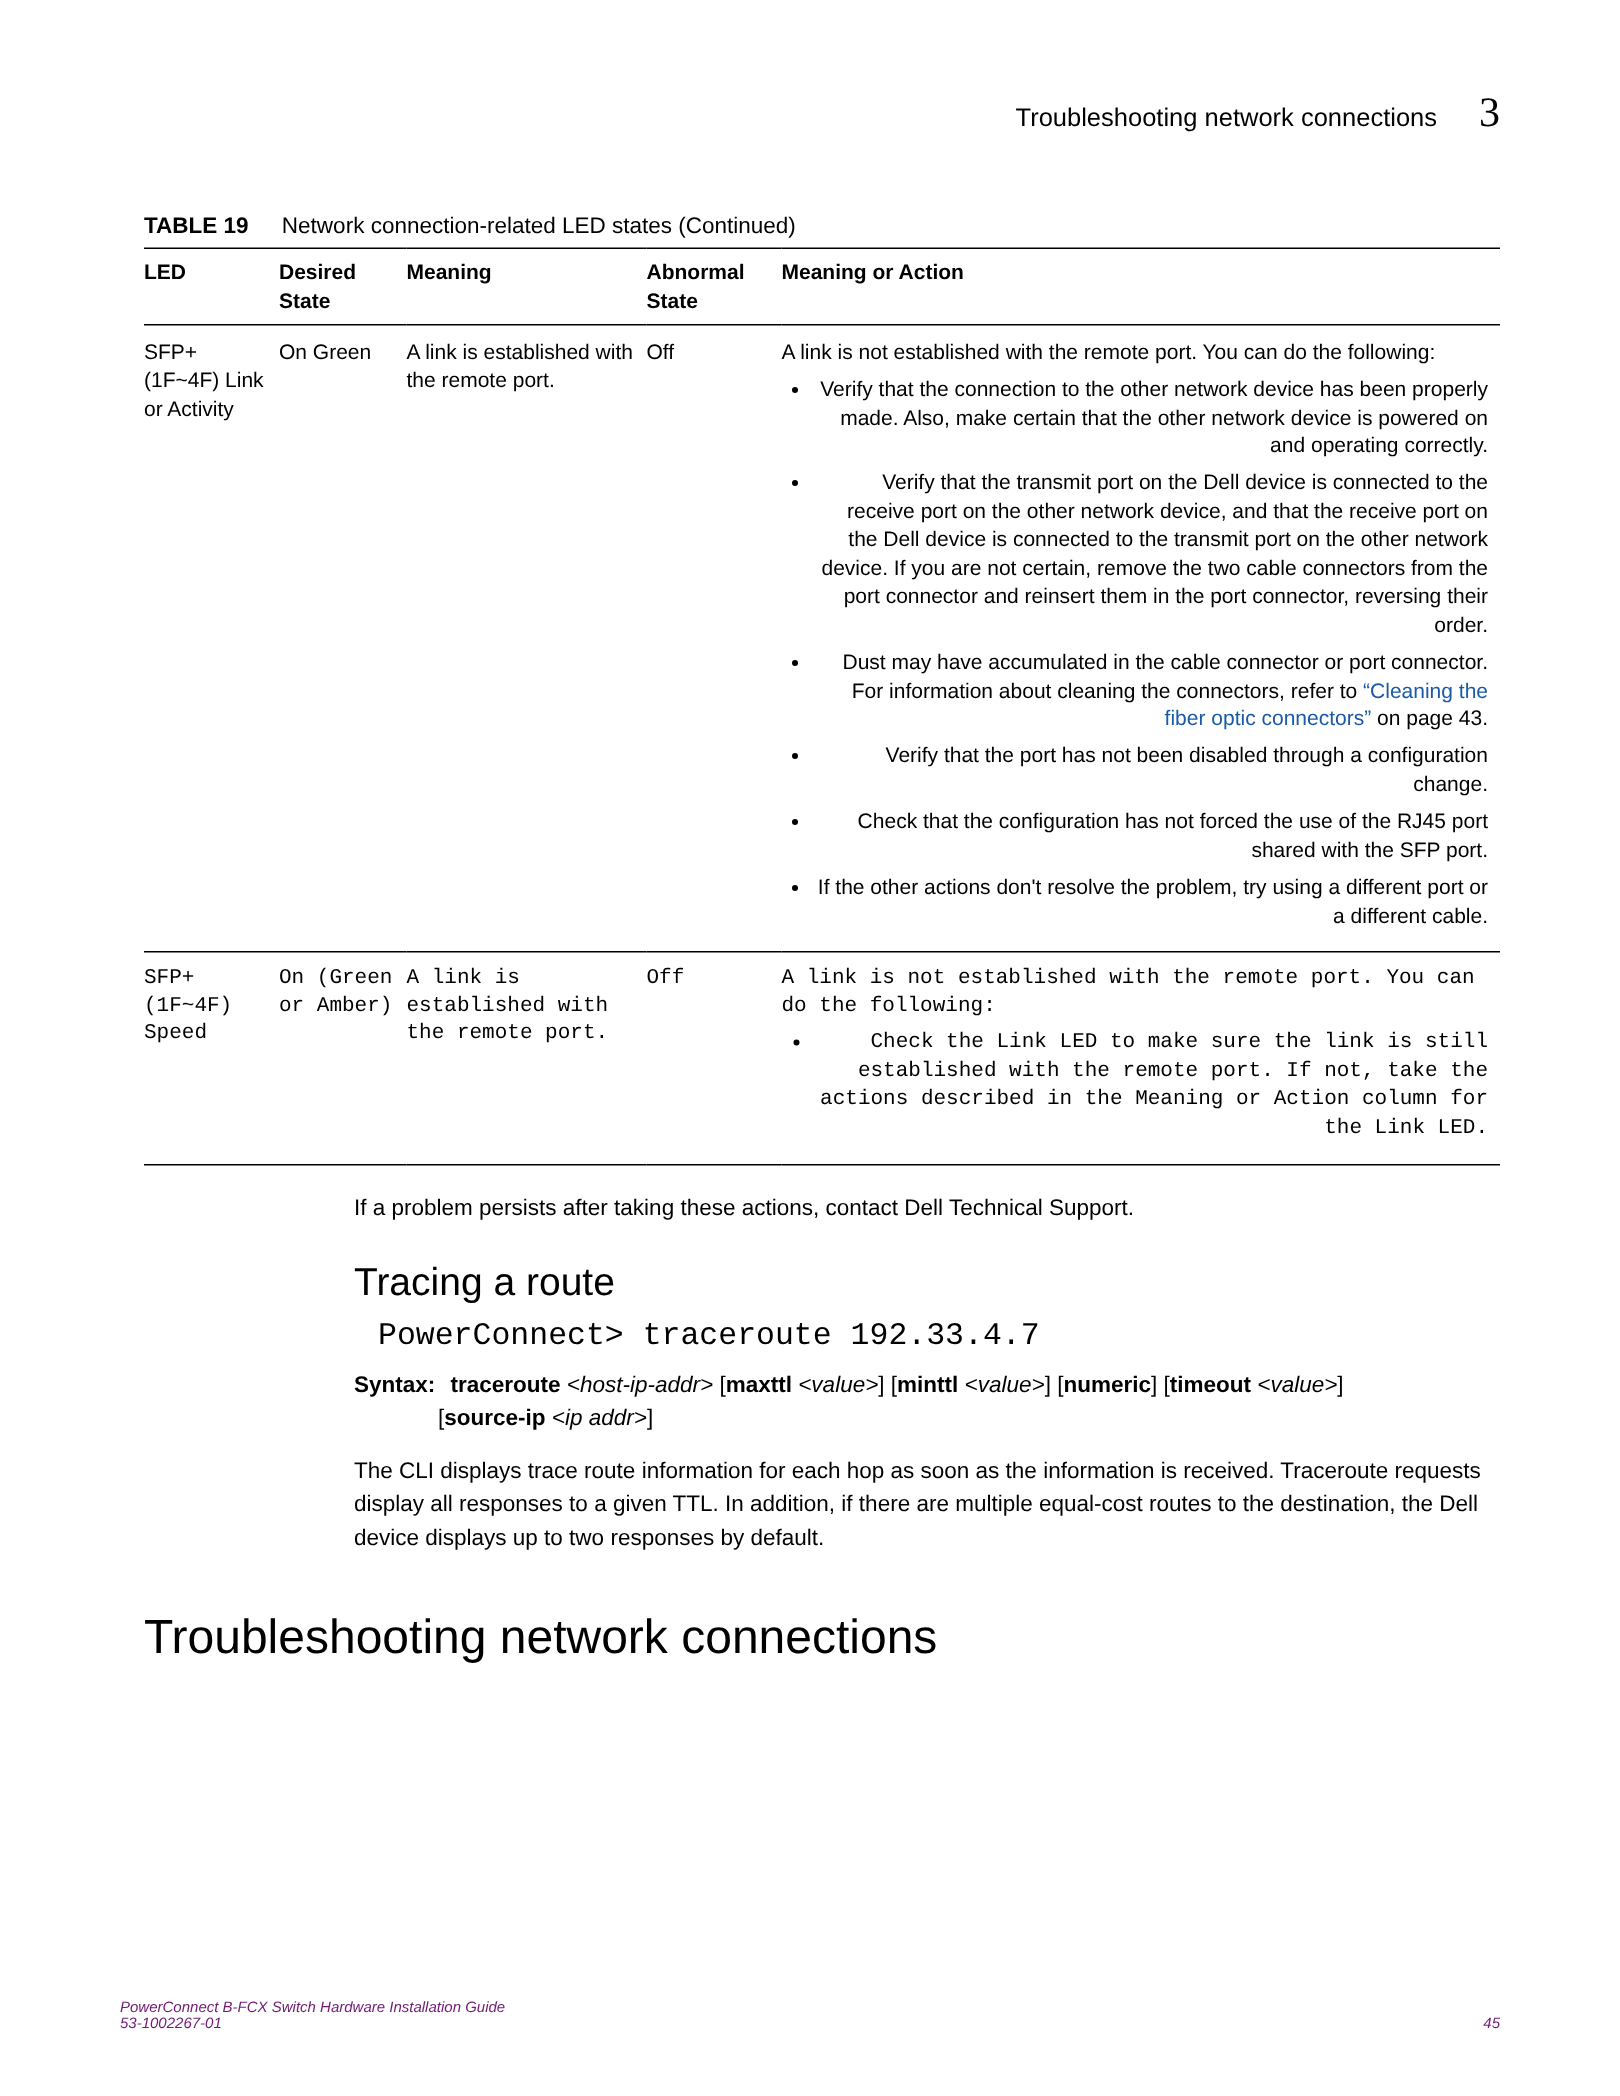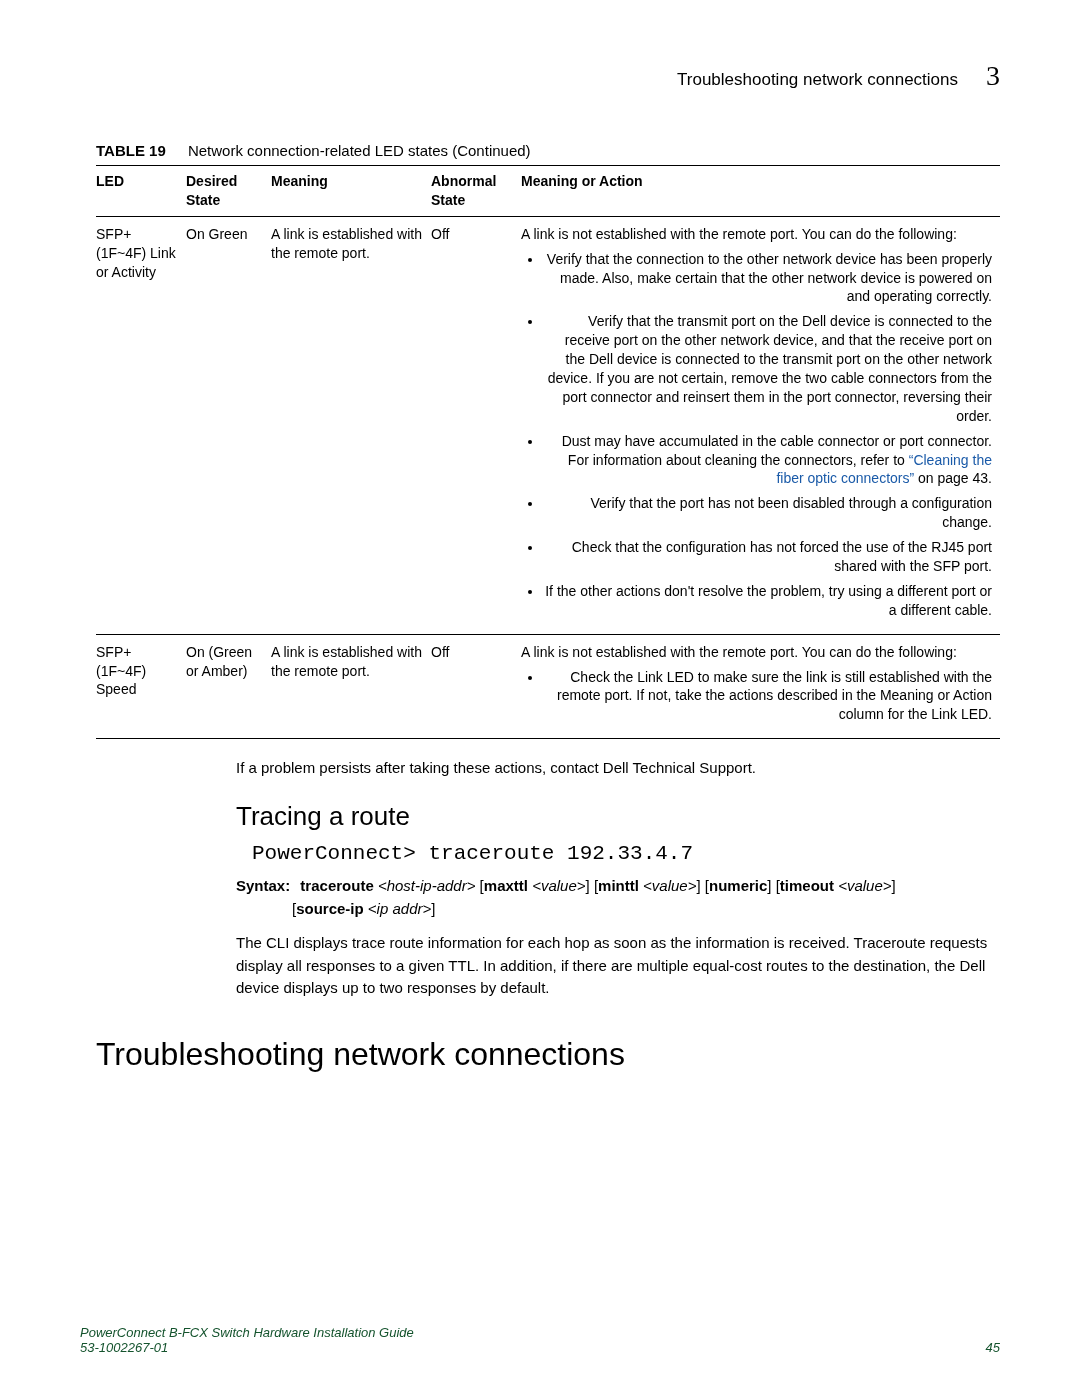--- a/index.html
+++ b/index.html
@@ -55,20 +55,21 @@
     border-bottom: 1px solid #000;
     vertical-align: top;
   }
   table.ledtable tbody td {
     padding: 8px 8px 8px 0;
     border-bottom: 1px solid #000;
     vertical-align: top;
   }
   table.ledtable tbody tr.lastdata td {
     border-bottom: 1.5px solid #000;
+    font-family: Liberation Mono, monospace;
   }
   .col-led { width: 90px; }
   .col-desired { width: 85px; }
   .col-meaning { width: 160px; }
   .col-abn { width: 90px; }
   .actions ul {
     margin: 6px 0 0 0;
     padding-left: 22px;
   }
   .actions ul li {
@@ -123,23 +124,23 @@
     font-size: 15px;
     line-height: 1.5;
   }
   ul.mainbullets li { margin-bottom: 8px; }
   .footer {
     position: absolute;
     left: 80px; right: 80px; bottom: 42px;
     display: flex;
     justify-content: space-between;
     align-items: flex-end;
-    font-size: 13px;
+    font-size: 10px;
     font-style: italic;
-    color: #14532d;
+    color: #701a75;
   }
   .footer .docid { display: block; }
 </style>
 </head>
 <body>
 
 <div class="page">
 
   <div class="running-head">
     <span class="title">Troubleshooting network connections</span>

